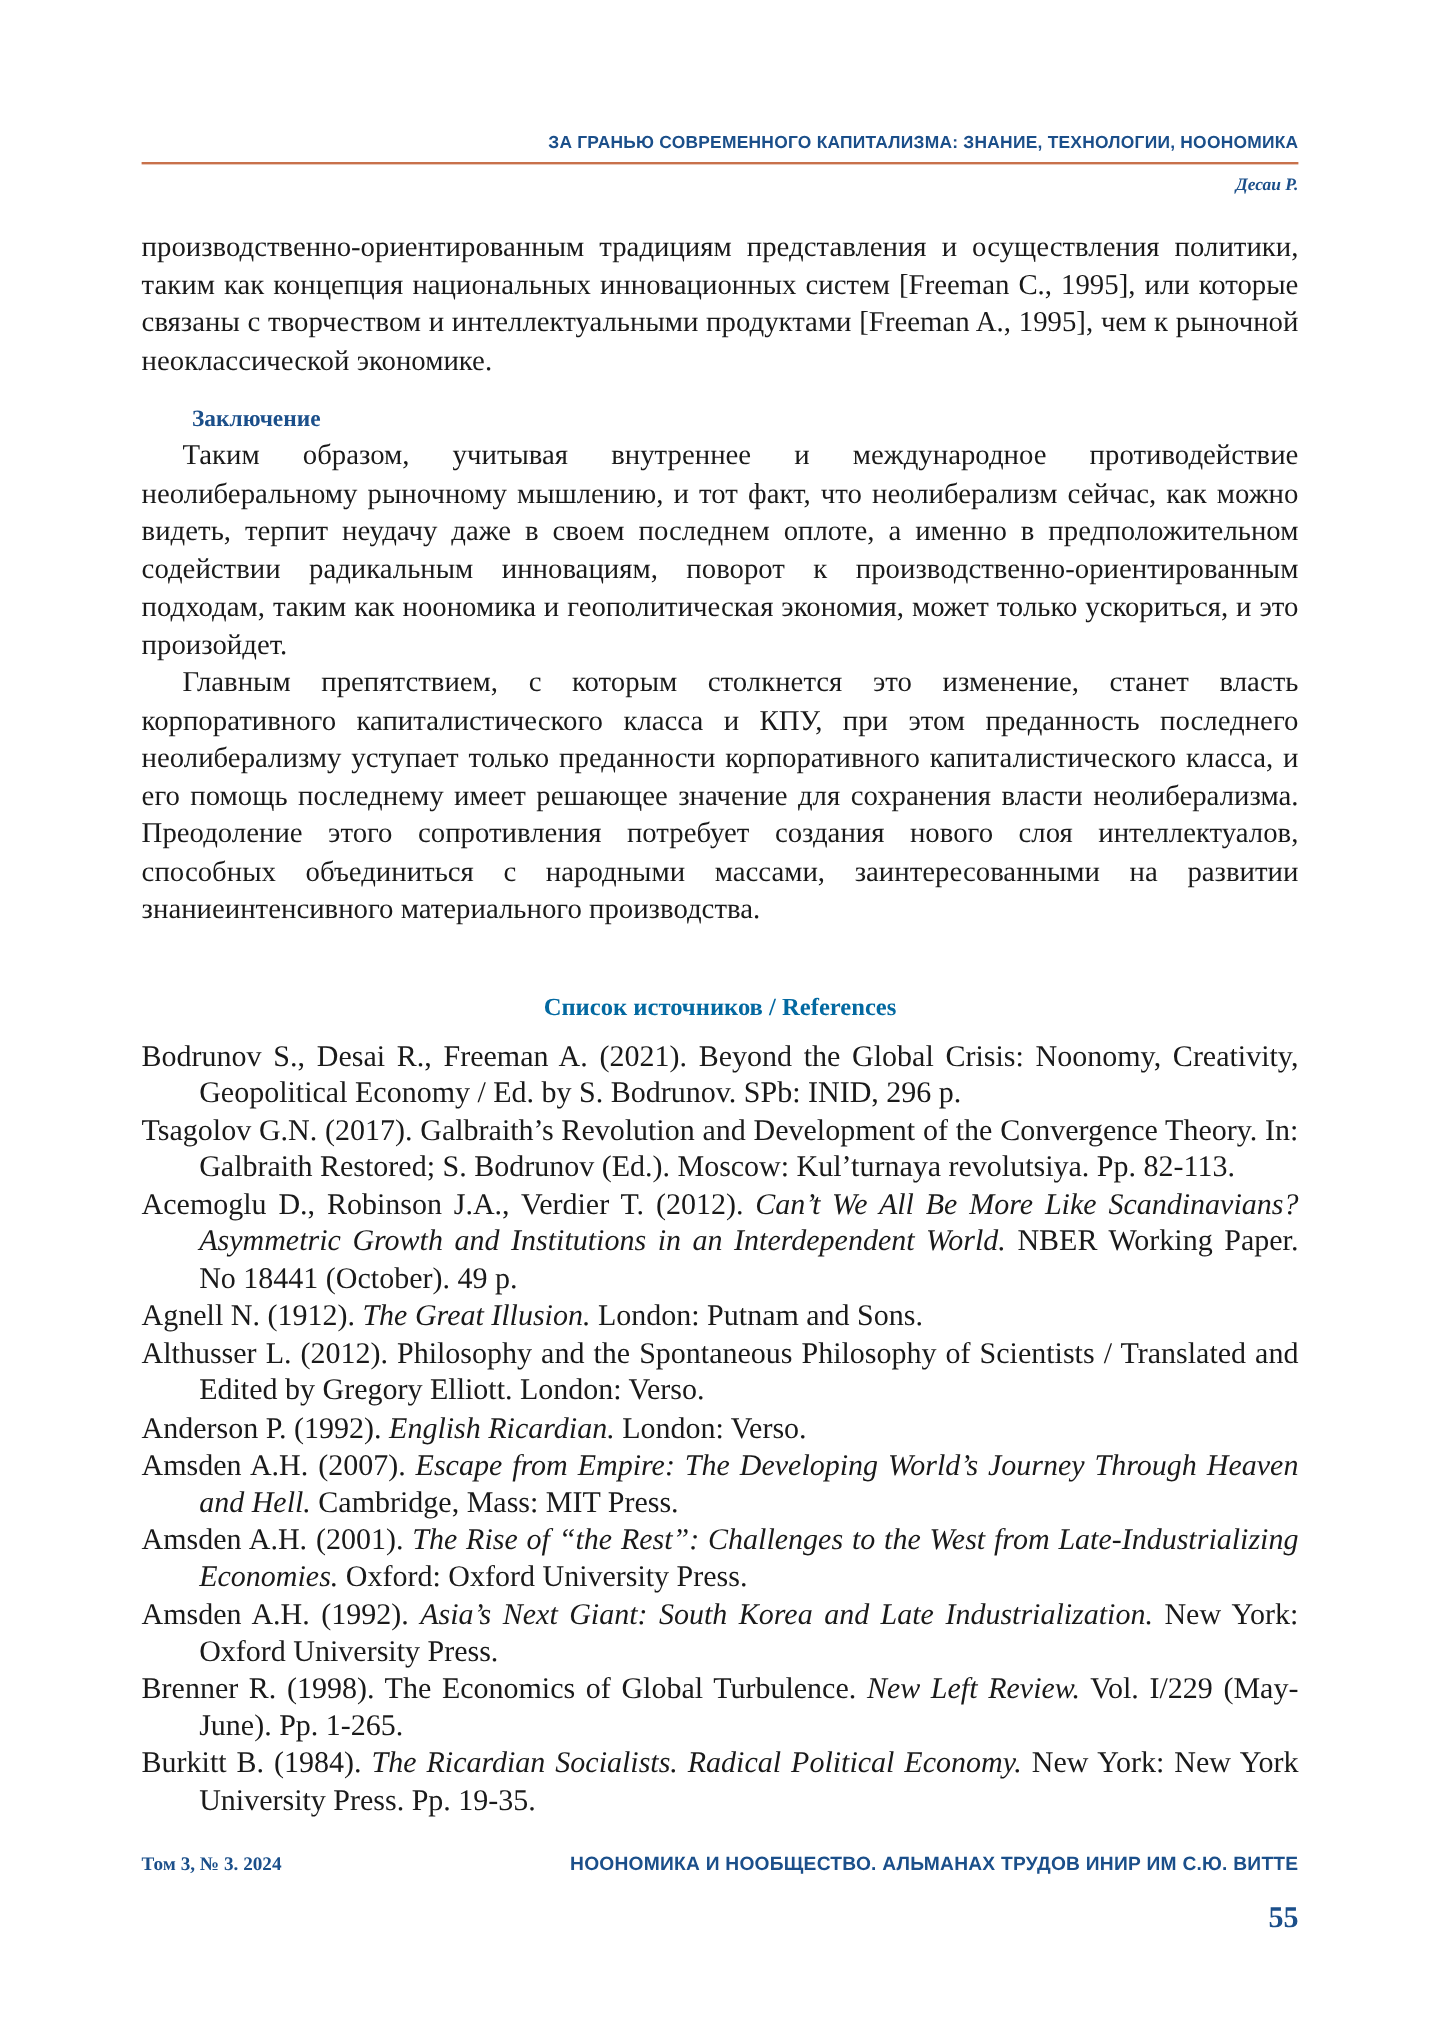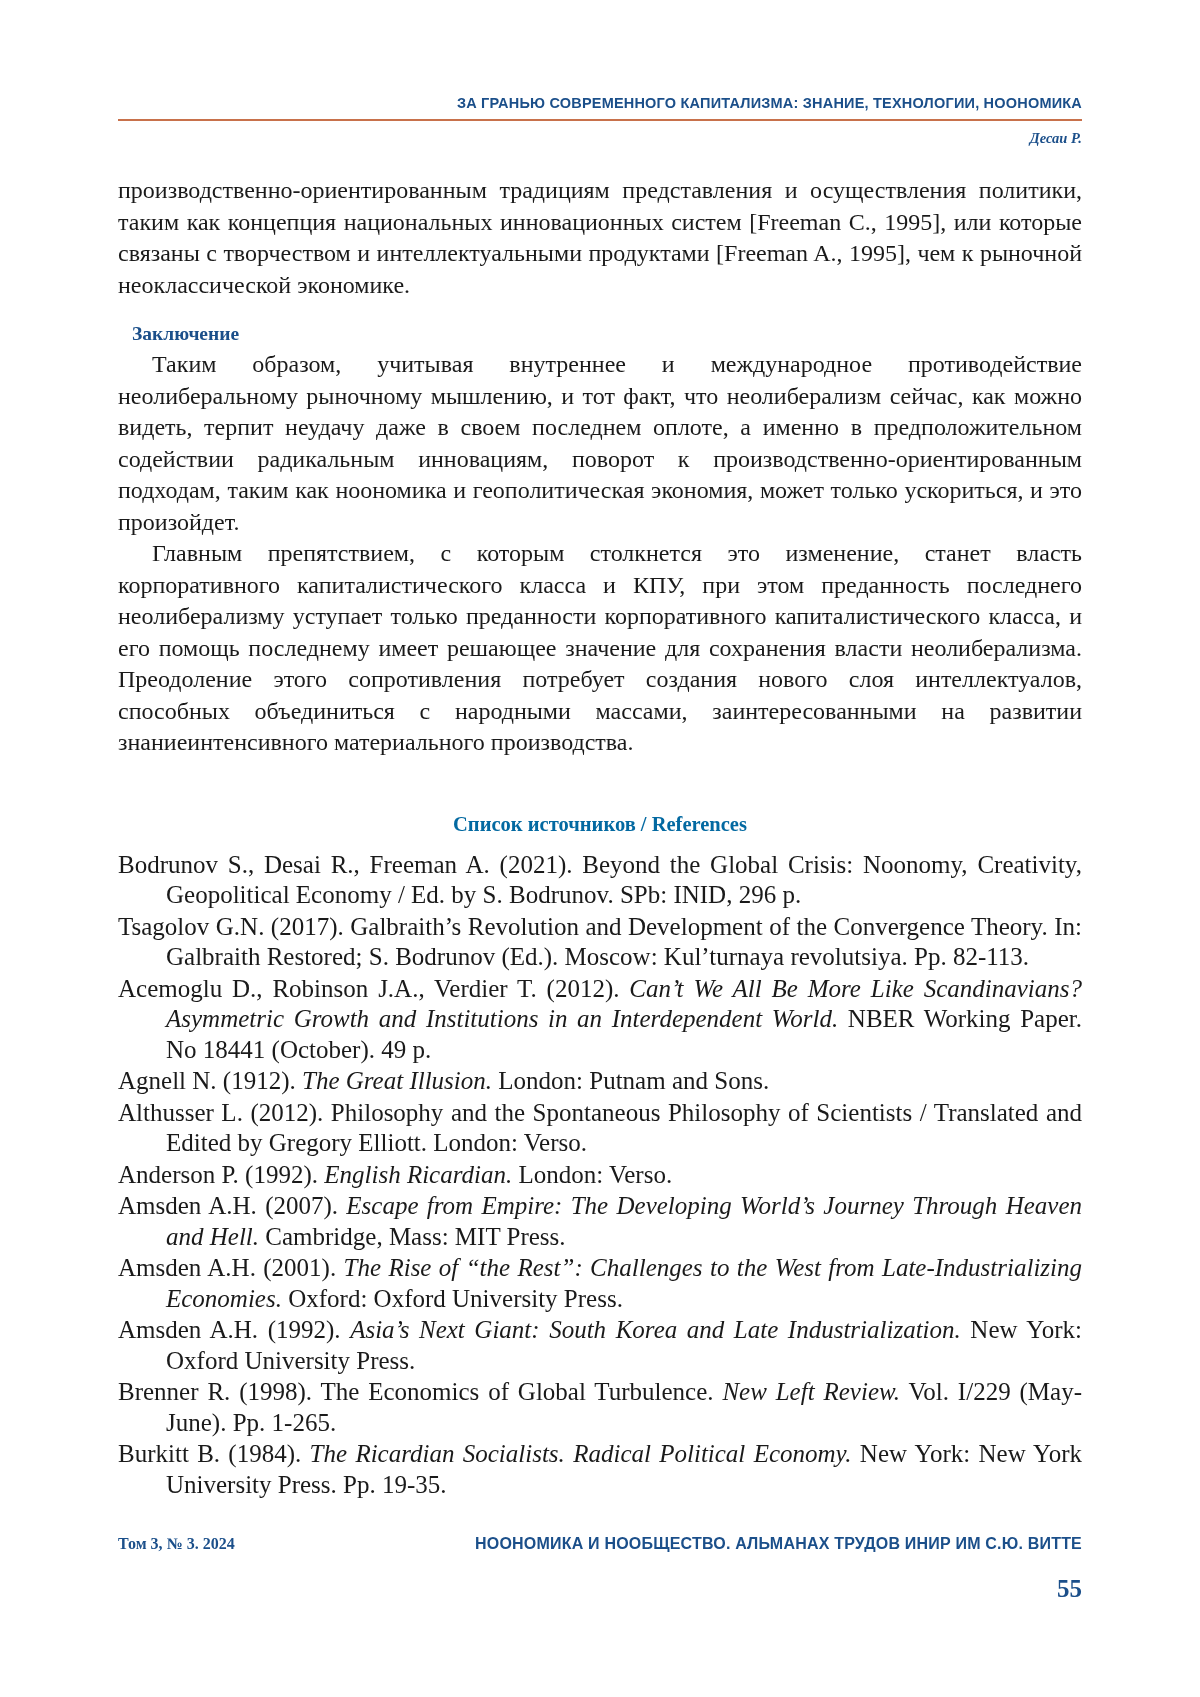--- a/index.html
+++ b/index.html
@@ -14,21 +14,21 @@
     color: #1a1a1a;
     position: relative;
     overflow: hidden;
   }
   .page {
     position: absolute;
     left: 0; top: 0;
     width: 1200px;
     height: 1697px;
     box-sizing: border-box;
-    padding: 0 118px;
+    padding: 16px 118px;
   }
 
   
   .header {
     padding-top: 95px;
   }
   .header-title {
     text-align: right;
     font-family: "Liberation Sans", sans-serif;
     font-weight: bold;
@@ -62,21 +62,21 @@
     font-size: 24px;
     line-height: 31.5px;
     text-align: justify;
     text-justify: inter-word;
     hyphens: manual;
   }
   p.indent {
     text-indent: 34px;
   }
   .section-heading {
-    margin: 22px 0 4px 14px;
+    margin: 22px 0 4px 42px;
     font-family: "Liberation Serif", serif;
     font-weight: bold;
     font-size: 19.5px;
     color: #1b4f8a;
   }
 
   
   .refs-title {
     margin-top: 54px;
     margin-bottom: 14px;
@@ -95,21 +95,21 @@
     padding-left: 48px;
     text-indent: -48px;
   }
   .ref i { font-style: italic; }
 
   
   .footer {
     position: absolute;
     left: 118px;
     right: 118px;
-    bottom: 94px;
+    bottom: 84px;
   }
   .footer-row {
     display: flex;
     justify-content: space-between;
     align-items: baseline;
   }
   .footer-left {
     font-family: "Liberation Serif", serif;
     font-weight: bold;
     font-size: 16px;

